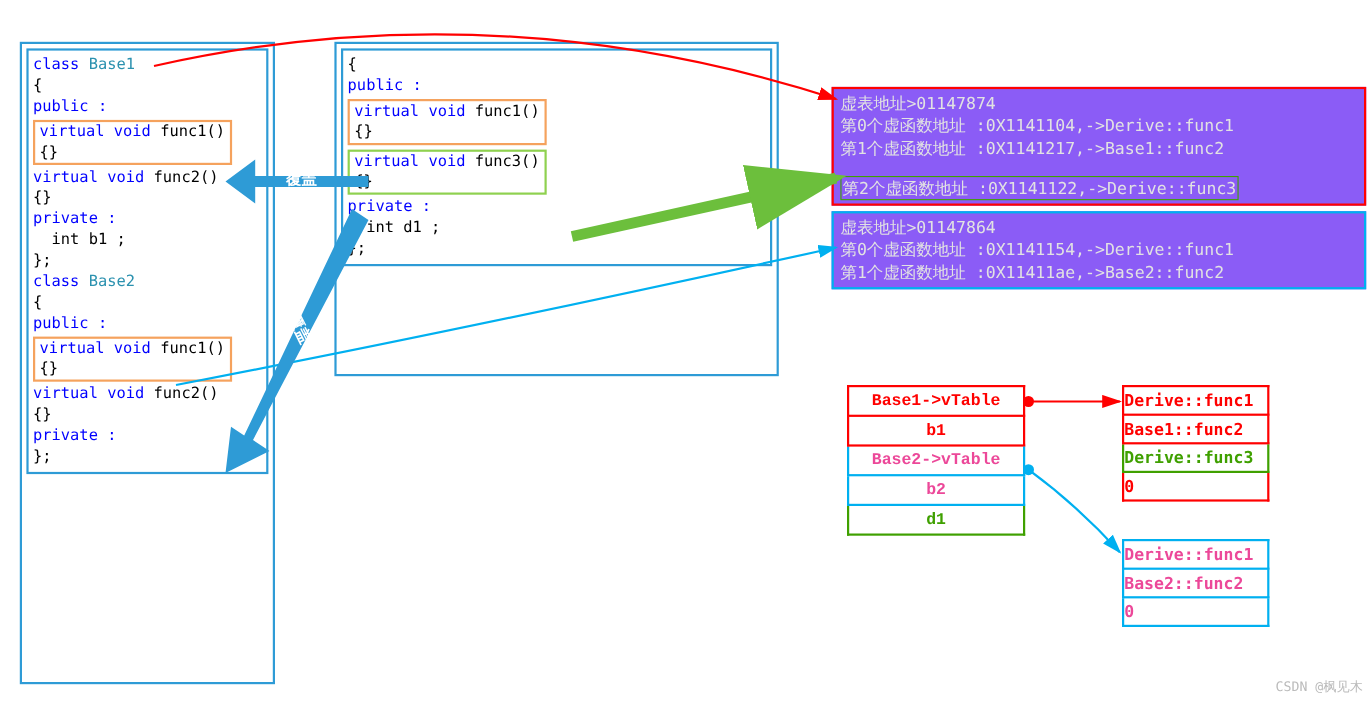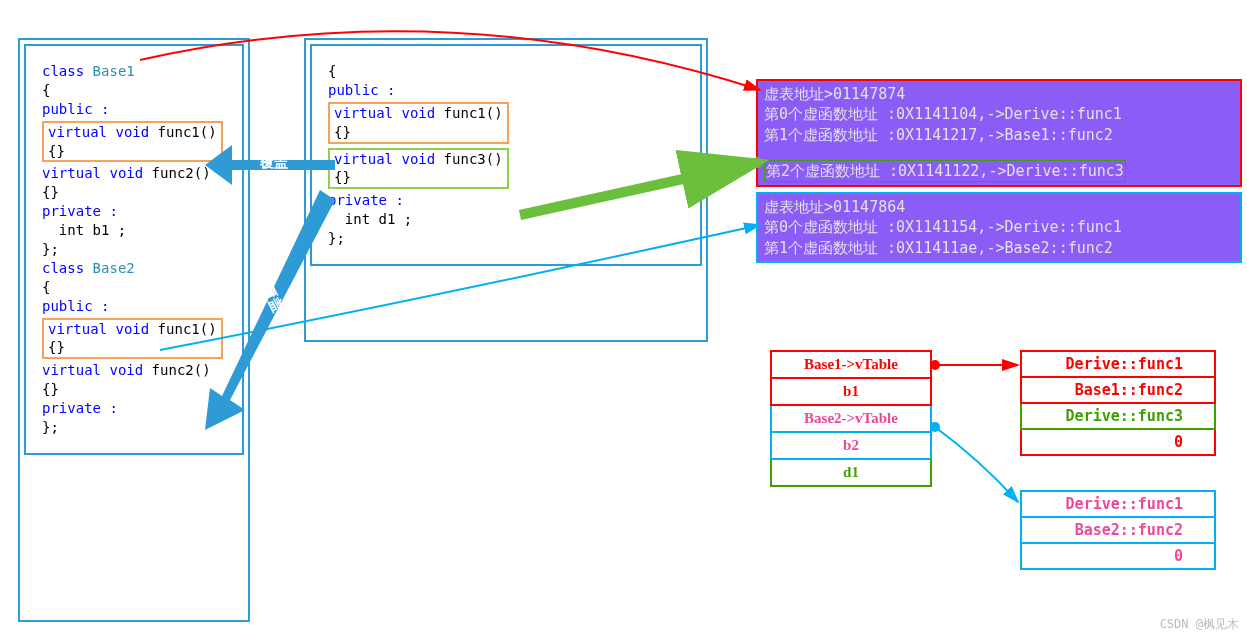--- a/index.html
+++ b/index.html
@@ -1,33 +1,33 @@
 <!DOCTYPE html>
 <html><head>
 <meta charset="utf-8">
 <style>
 body{margin:0;font-family:Consolas,monospace;font-size:14px;background:#fff;width:1247px;height:637px;position:relative}
 .box{position:absolute;border:2px solid #2E9BD6}
-.inner{border:2px solid #2E9BD6;margin:4px;padding:16px}
+.inner{border:2px solid #2E9BD6;margin:4px;padding:4px}
 .kw{color:#0000FF}
 .cls{color:#2B91AF}
 .ln{line-height:1.35;white-space:pre}
 .fnbox{border:2px solid #F5A25D;padding:0 4px;margin:2px 0;display:inline-block}
 .fnbox-g{border:2px solid #8FD14F;padding:0 4px;margin:2px 0;display:inline-block}
 .term{position:absolute;background:#8b5cf6;color:#e2e2e2;font-family:"SimSun",monospace;font-size:15px;padding:3px 6px;line-height:1.35}
 .term1{border:2px solid red}
 .term2{border:2px solid #00b0f0}
 .greenline{border:1px solid #3fa000;display:inline-block;padding:0 1px;margin-top:15px}
-.memtbl{position:absolute;border-collapse:collapse;font-family:Liberation Serif, serif;font-size:15px;font-weight:bold}
+.memtbl{position:absolute;border-collapse:collapse;font-family:Liberation Mono, monospace;font-size:15px;font-weight:bold}
 .memtbl td{border:2px solid;padding:4px 14px;text-align:center;min-width:130px}
 .r{border-color:red !important;color:red}
 .b{border-color:#00b0f0 !important;color:#ec4899}
 .g{border-color:#3fa000 !important;color:#3fa000}
 .vtbl{position:absolute;border-collapse:collapse;font-family:Consolas,monospace;font-size:15px;font-weight:bold}
-.vtbl td{border:2px solid;padding:3px 31px;text-align:right;min-width:130px}
+.vtbl td{border:2px solid;padding:3px 0;text-align:left;min-width:130px}
 .arrow-svg{position:absolute;top:0;left:0;pointer-events:none}
 .label{position:absolute;color:#fff;font-weight:bold;font-size:14px}
 .watermark{position:absolute;right:8px;bottom:4px;color:#bbb;font-size:12px}
 </style>
 </head>
 <body>
 
 <div class="box" style="left:18px;top:38px;width:228px;height:580px">
  <div class="inner">
   <div class="ln"><span class="kw">class</span> <span class="cls">Base1</span></div>

